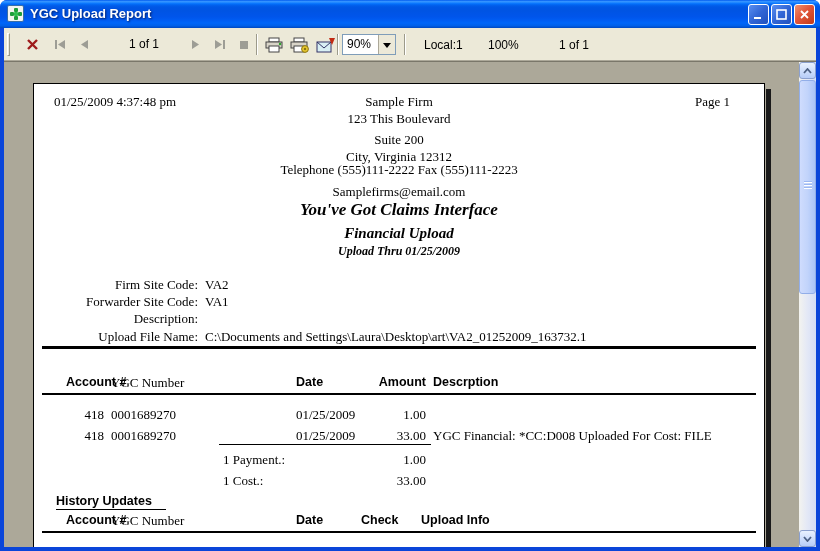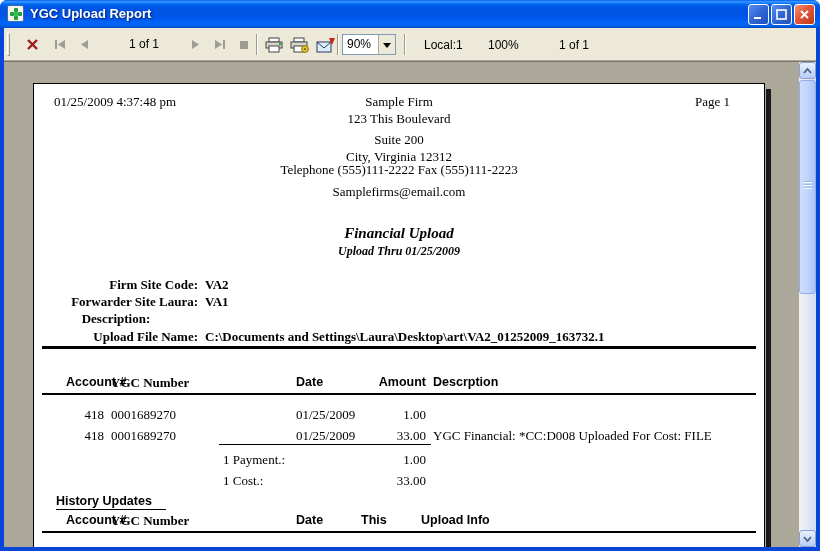--- a/index.html
+++ b/index.html
@@ -60,21 +60,21 @@
     background:repeating-linear-gradient(180deg,#9cb8f2 0 1px,#fff 1px 2px,transparent 2px 3px); }
 
   
   .page { position:absolute; left:29px; top:21px; width:732px; height:640px; background:#fff;
     border:1px solid #000; font-family:"Liberation Serif",serif; font-size:13px; color:#000; }
   .page-shadow { position:absolute; left:762px; top:27px; width:5px; height:634px; background:#1a1a1a; }
   .abs { position:absolute; white-space:nowrap; }
   .ctr { position:absolute; left:0; right:0; text-align:center; white-space:nowrap; }
   .bi { font-weight:bold; font-style:italic; }
   .sans-b { font-family:"Liberation Sans",sans-serif; font-weight:bold; font-size:12.5px; }
-  .serif-b { font-weight:bold; }
+  .serif-b { font-weight:normal; }
   .sec-title { border-bottom:1px solid #000; padding:0 14px 1px 0; }
   .rule2 { position:absolute; left:8px; right:8px; height:3px; border-top:2px solid #000; border-bottom:1px solid #000; }
   .rule-h { position:absolute; left:8px; right:8px; border-top:2px solid #000; }
   .rule-s { position:absolute; border-top:1px solid #000; }
   .num-r { text-align:right; }
 </style>
 </head>
 <body>
 
 <div class="window">
@@ -185,28 +185,29 @@
     <div class="page">
 
       <div class="abs" style="left:20px; top:10px">01/25/2009  4:37:48 pm</div>
       <div class="abs" style="right:34px; top:10px">Page 1</div>
       <div class="ctr" style="top:10px">Sample Firm</div>
       <div class="ctr" style="top:27px">123 This Boulevard</div>
       <div class="ctr" style="top:48px">Suite 200</div>
       <div class="ctr" style="top:65px">City, Virginia 12312</div>
       <div class="ctr" style="top:78px">Telephone (555)111-2222  Fax (555)111-2223</div>
       <div class="ctr" style="top:100px">Samplefirms@email.com</div>
+      <div class="ctr bi" style="top:116px; font-size:17px">You've Got Claims Interface</div>
       <div class="ctr bi" style="top:141px; font-size:15px">Financial Upload</div>
       <div class="ctr bi" style="top:160px; font-size:12px">Upload Thru 01/25/2009</div>
 
       <div class="abs serif-b" style="left:0; top:193px; width:164px; text-align:right">Firm Site Code:</div>
       <div class="abs serif-b" style="left:171px; top:193px">VA2</div>
-      <div class="abs serif-b" style="left:0; top:210px; width:164px; text-align:right">Forwarder Site Laura:</div>
+      <div class="abs serif-b" style="left:0; top:210px; width:164px; text-align:right">Forwarder Site Code:</div>
       <div class="abs serif-b" style="left:171px; top:210px">VA1</div>
-      <div class="abs serif-b" style="left:0; top:227px; width:164px; text-align:center">Description:</div>
+      <div class="abs serif-b" style="left:0; top:227px; width:164px; text-align:right">Description:</div>
       <div class="abs serif-b" style="left:171px; top:227px"></div>
       <div class="abs serif-b" style="left:0; top:245px; width:164px; text-align:right">Upload File Name:</div>
       <div class="abs serif-b" style="left:171px; top:245px">C:\Documents and Settings\Laura\Desktop\art\VA2_01252009_163732.1</div>
 
       <div class="rule2" style="top:262px"></div>
 
       <div class="abs sans-b" style="left:32px; top:291px">Account #</div>
       <div class="abs serif-b" style="left:77px; top:291px">YGC Number</div>
       <div class="abs sans-b" style="left:262px; top:291px">Date</div>
       <div class="abs sans-b num-r" style="left:290px; top:291px; width:102px">Amount</div>
@@ -227,21 +228,21 @@
       <div class="rule-s" style="left:185px; top:360px; width:212px"></div>
       <div class="abs" style="left:189px; top:368px">1 Payment.:</div>
       <div class="abs num-r" style="left:290px; top:368px; width:102px">1.00</div>
       <div class="abs" style="left:189px; top:389px">1 Cost.:</div>
       <div class="abs num-r" style="left:290px; top:389px; width:102px">33.00</div>
 
       <div class="abs sans-b" style="left:22px; top:410px"><span class="sec-title">History Updates</span></div>
       <div class="abs sans-b" style="left:32px; top:429px">Account #</div>
       <div class="abs serif-b" style="left:77px; top:429px">YGC Number</div>
       <div class="abs sans-b" style="left:262px; top:429px">Date</div>
-      <div class="abs sans-b" style="left:327px; top:429px">This</div>
+      <div class="abs sans-b" style="left:327px; top:429px">Check</div>
       <div class="abs sans-b" style="left:387px; top:429px">Upload Info</div>
       <div class="rule-h" style="top:447px"></div>
 
       <div class="abs num-r" style="left:30px; top:461px; width:40px">418</div>
       <div class="abs" style="left:77px; top:461px">0001689270</div>
       <div class="abs" style="left:262px; top:461px">01/25/2009</div>
       <div class="abs" style="left:327px; top:461px">*CC:A020</div>
       <div class="abs" style="left:394px; top:461px">Collection 1.00</div>
     </div>
 

